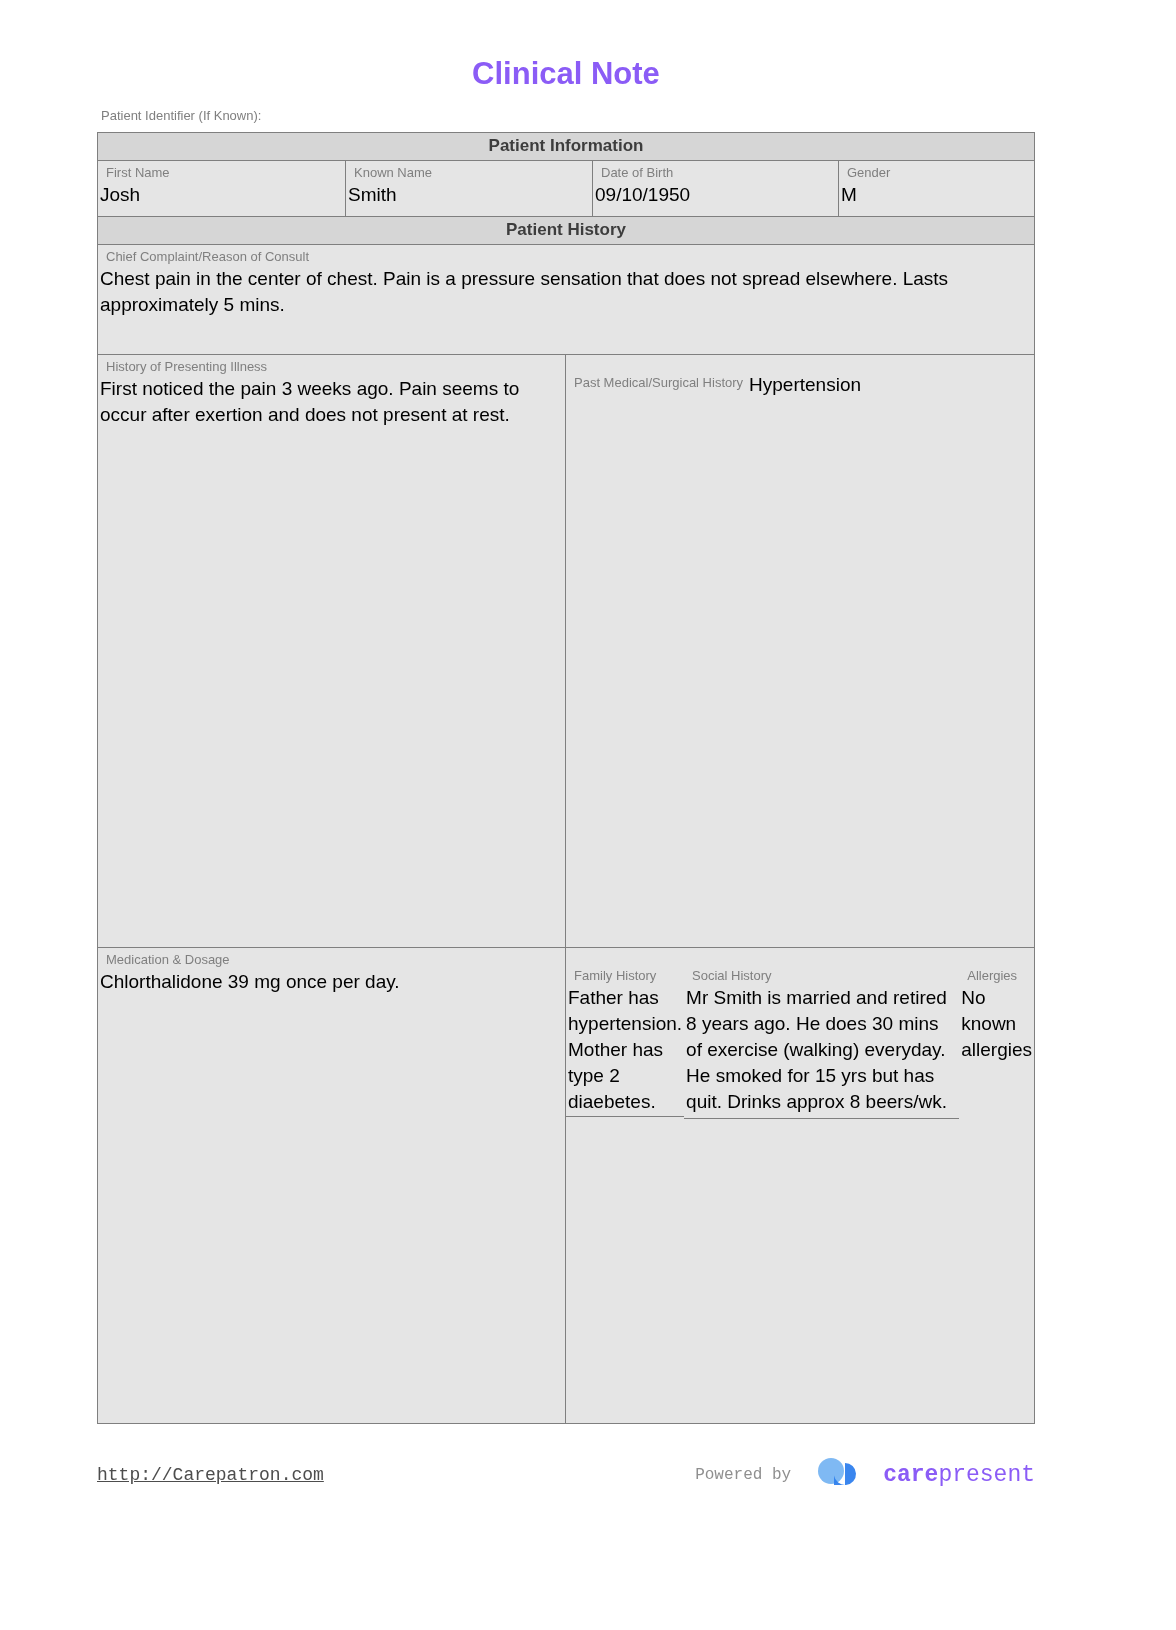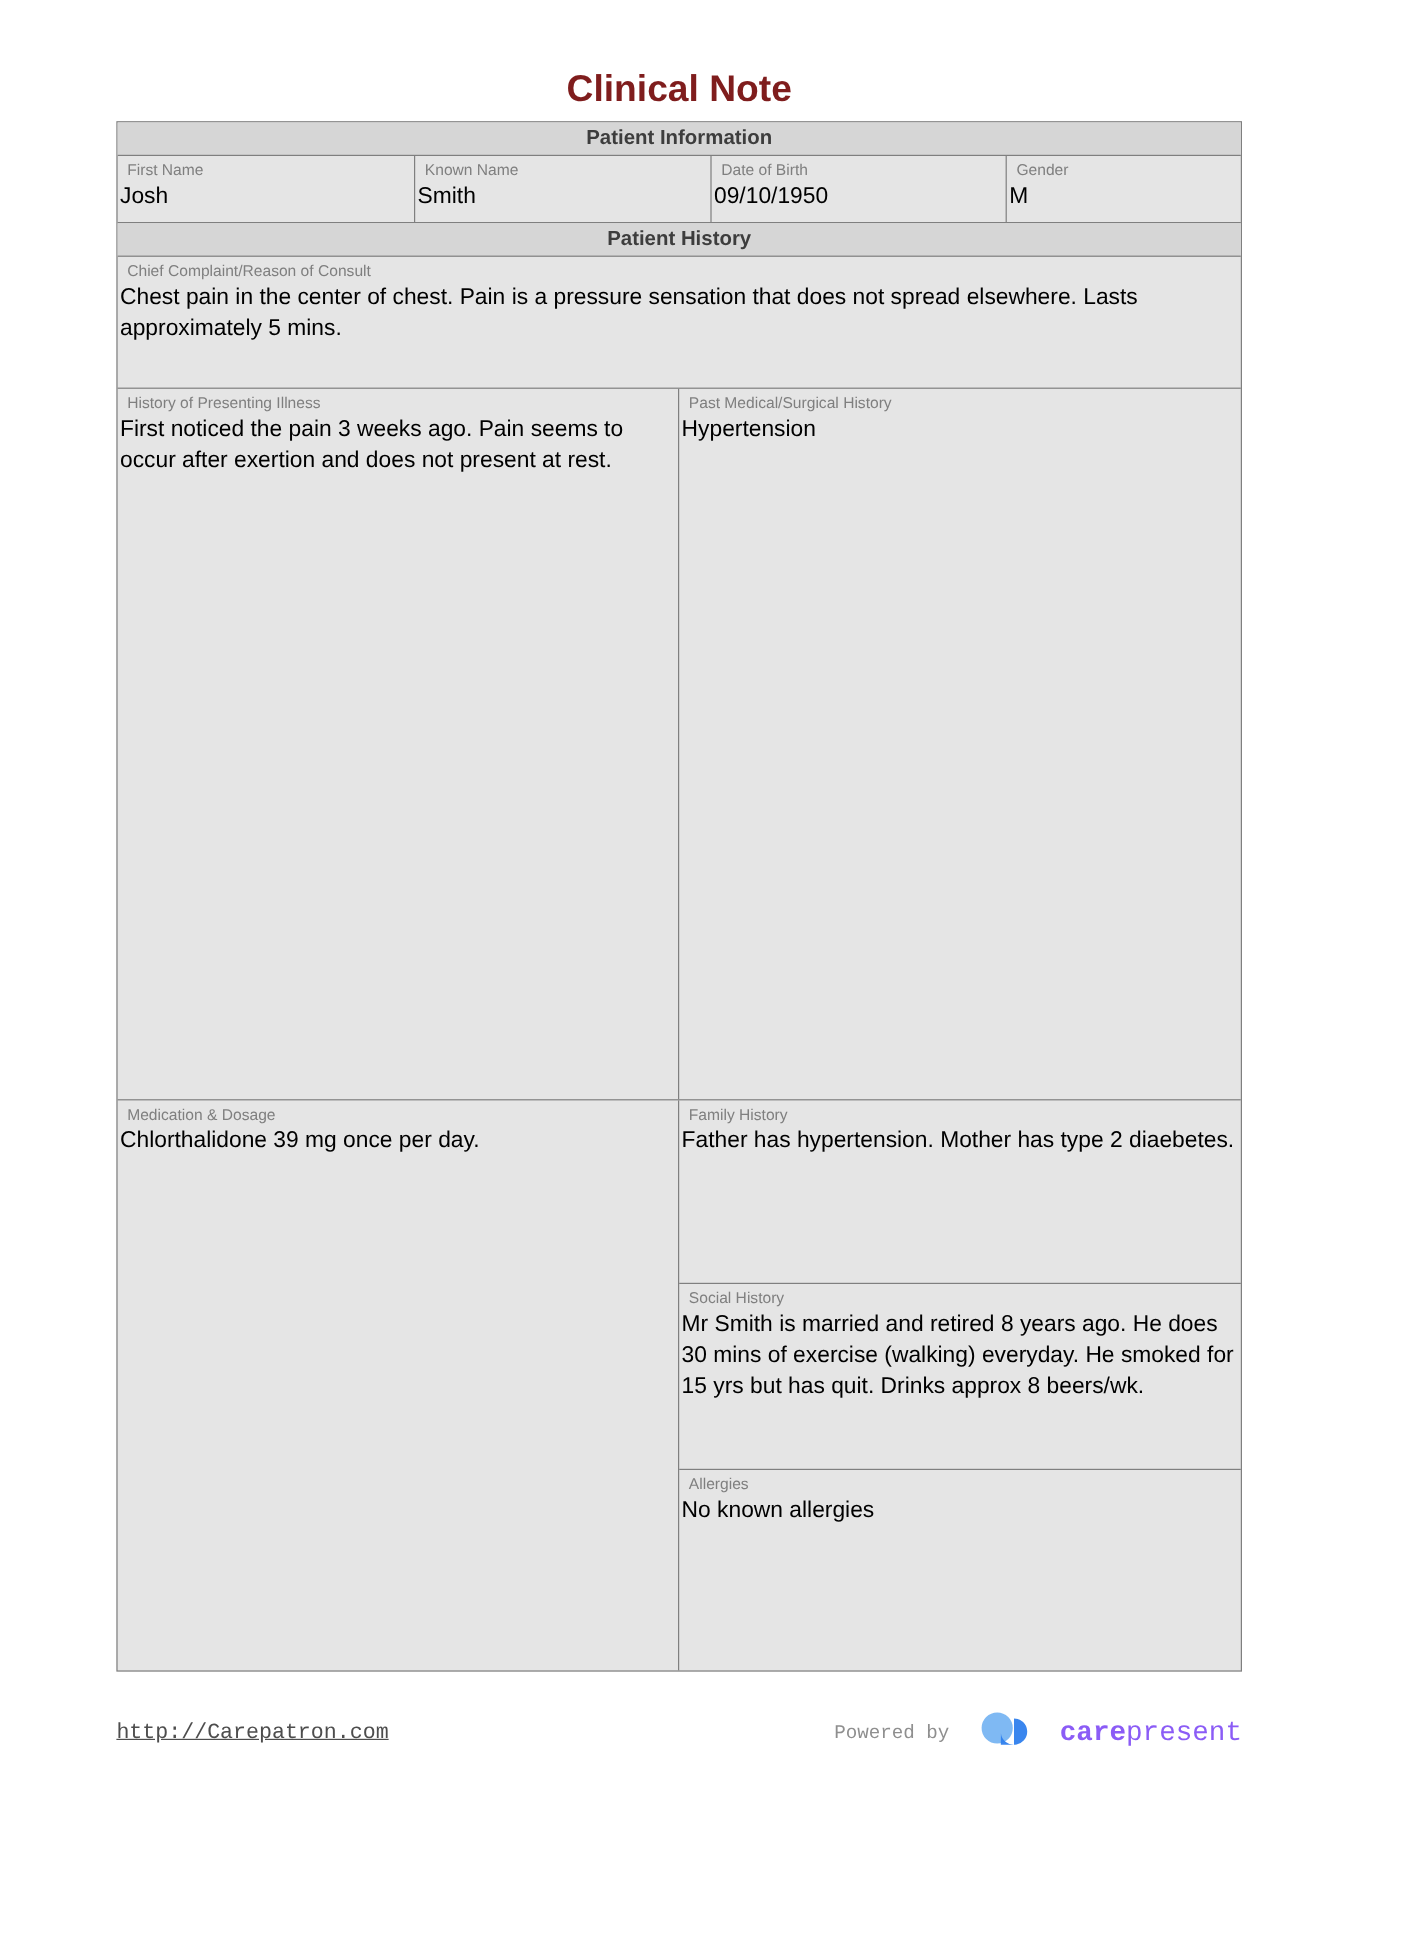--- a/index.html
+++ b/index.html
@@ -16,21 +16,21 @@
     width: 938px;
     margin-left: 97px;
     padding-top: 56px;
   }
   h1.title {
     margin: 0;
     text-align: center;
     font-size: 31px;
     line-height: 36px;
     font-weight: bold;
-    color: #7f1d1d;
+    color: #8b5cf6;
   }
   .pid-label {
     margin-top: 16px;
     font-size: 13px;
     color: #7f7f7f;
     padding-left: 4px;
   }
   .grid {
     margin-top: 9px;
     border: 1px solid #7f7f7f;
@@ -75,21 +75,22 @@
   .row-cols { display: flex; }
   .row1 { height: 593px; border-bottom: 1px solid #7f7f7f; }
   .row2 { height: 475px; }
   .col-left {
     width: 50%;
     border-right: 1px solid #7f7f7f;
   }
   .col-right {
     width: 50%;
     display: flex;
-    flex-direction: column;
+    flex-direction: row;
+    margin-top: 16px;
   }
   .hpi-value { max-width: 440px; }
   .sub-cell { border-bottom: 1px solid #7f7f7f; }
   .family-cell { height: 153px; }
   .social-cell { height: 155px; }
   .allergies-cell { flex: 1; border-bottom: none; }
   .footer {
     width: 938px;
     margin-top: 30px;
     display: flex;
@@ -122,20 +123,21 @@
   .brand-part2 { font-weight: 500; }
   .logo-mark { display: inline-block; vertical-align: middle; }
 </style>
 </head>
 <body>
 
 <div class="doc">
 
   <h1 class="title">Clinical Note</h1>
 
+  <div class="pid-label">Patient Identifier (If Known):</div>
 
   <div class="grid">
 
     <div class="sec-header">Patient Information</div>
 
     <div class="info-row">
       <div class="info-cell w1">
         <div class="cell-label">First Name</div>
         <div class="cell-value">Josh</div>
       </div>

